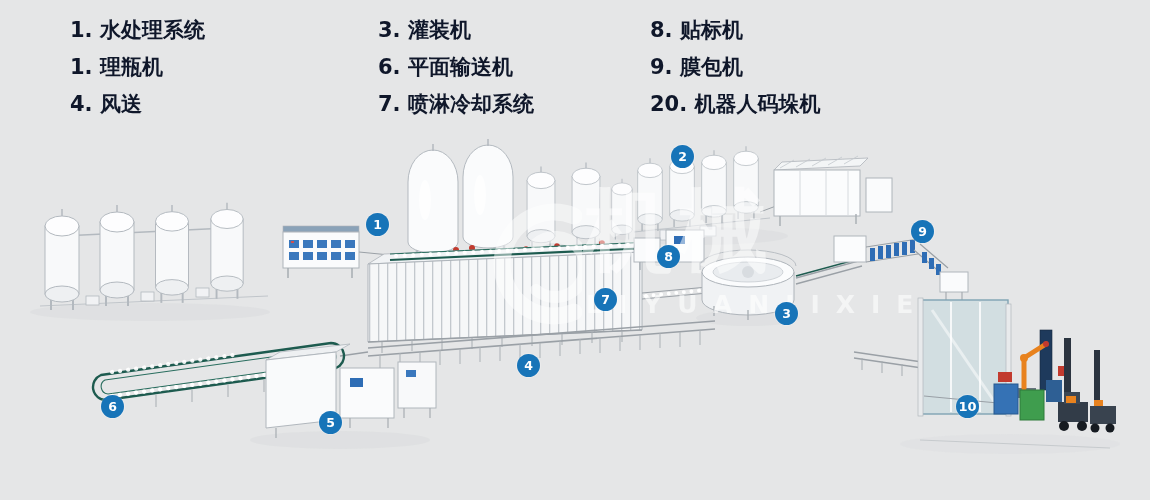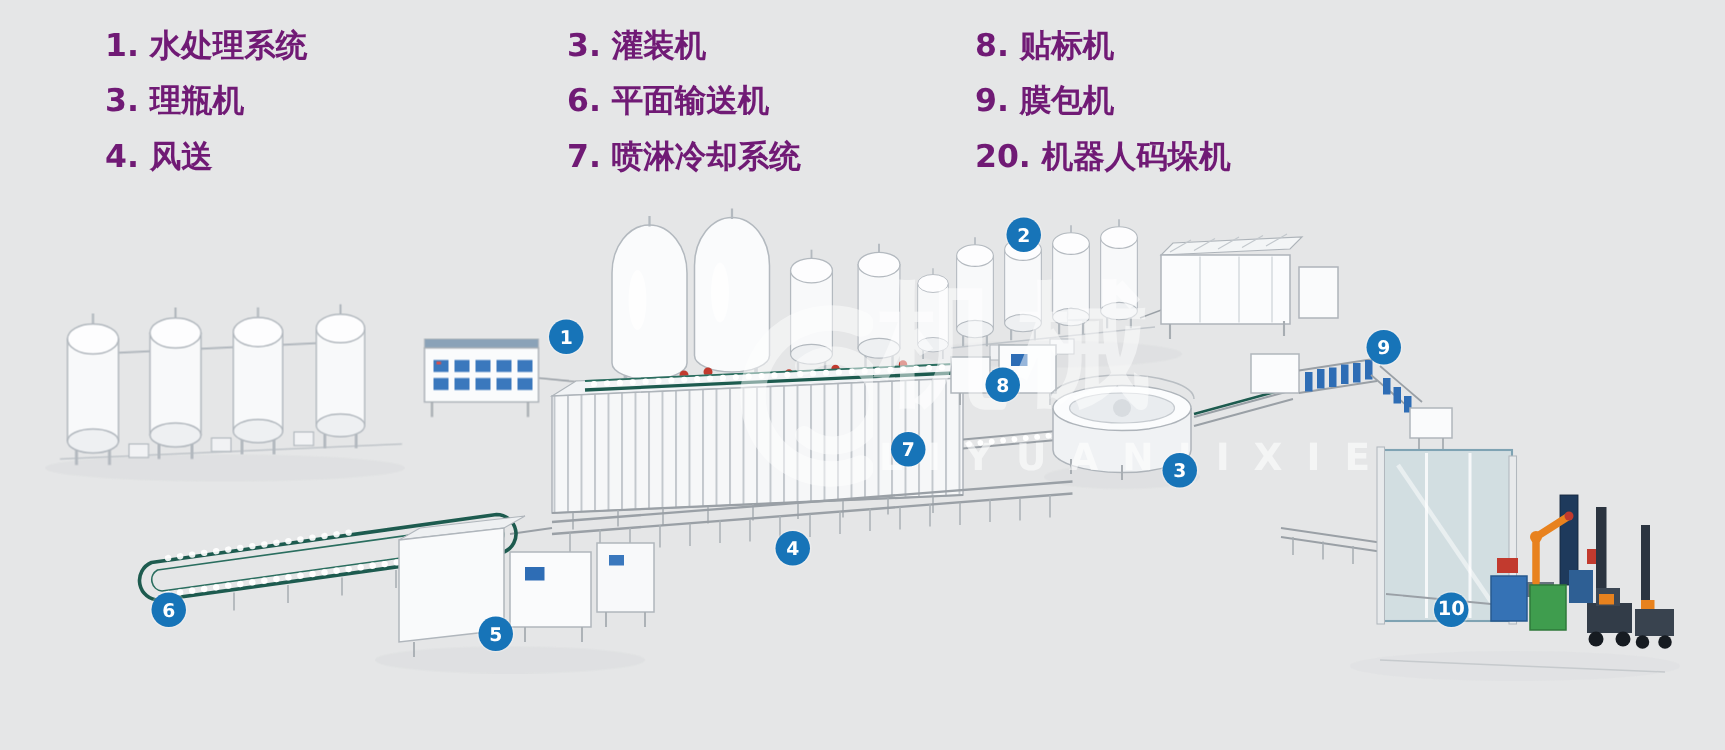--- a/index.html
+++ b/index.html
@@ -2,21 +2,21 @@
 <html><head>
 <meta charset="utf-8">
 <style>
   html,body{margin:0;padding:0;}
   body{font-family:"DejaVu Sans","Liberation Sans",sans-serif;}
   .stage{position:relative;width:1150px;height:500px;background:#e5e6e7;overflow:hidden;}
   .scene{position:absolute;left:0;top:0;z-index:1;}
   
   .legend{position:absolute;left:0;top:0;width:100%;z-index:5;}
   .legend-col{position:absolute;top:12px;}
-  .legend-item{font-size:21px;font-weight:700;color:#701a75;line-height:37px;white-space:nowrap;}
+  .legend-item{font-size:21px;font-weight:700;color:#0f172a;line-height:37px;white-space:nowrap;}
   
   .badge{position:absolute;width:23px;height:23px;border-radius:50%;background:#1774b8;
          color:#fff;font-size:12.5px;font-weight:700;display:flex;align-items:center;
          justify-content:center;z-index:6;box-shadow:0 0 0 1px rgba(255,255,255,.25);}
   
   .watermark{position:absolute;left:478px;top:186px;width:460px;height:160px;z-index:3;pointer-events:none;}
   .wm-swirl{position:absolute;left:0;top:8px;}
   .wm-cn{position:absolute;left:106px;top:0;font-size:90px;line-height:1;font-weight:700;
          letter-spacing:4px;color:rgba(255,255,255,.5);white-space:nowrap;}
   .wm-en{position:absolute;left:108px;top:104px;font-size:25px;font-weight:700;
@@ -246,21 +246,21 @@
       <path d="M 96,22 A 52 52 0 1 0 96,118" stroke="rgba(255,255,255,0.48)" stroke-width="17" fill="none" stroke-linecap="round"></path>
       <path d="M 58,50 A 30 30 0 1 1 58,96" stroke="rgba(255,255,255,0.48)" stroke-width="12" fill="none" stroke-linecap="round"></path>
     </svg>
     <div class="wm-cn">机械</div>
     <div class="wm-en">LIYUANJIXIE</div>
   </div>
 
   <div class="legend">
     <div class="legend-col" style="left:70px">
       <div class="legend-item">1. 水处理系统</div>
-      <div class="legend-item">3. 理瓶机</div>
+      <div class="legend-item">1. 理瓶机</div>
       <div class="legend-item">4. 风送</div>
     </div>
     <div class="legend-col" style="left:378px">
       <div class="legend-item">3. 灌装机</div>
       <div class="legend-item">6. 平面输送机</div>
       <div class="legend-item">7. 喷淋冷却系统</div>
     </div>
     <div class="legend-col" style="left:650px">
       <div class="legend-item">8. 贴标机</div>
       <div class="legend-item">9. 膜包机</div>

